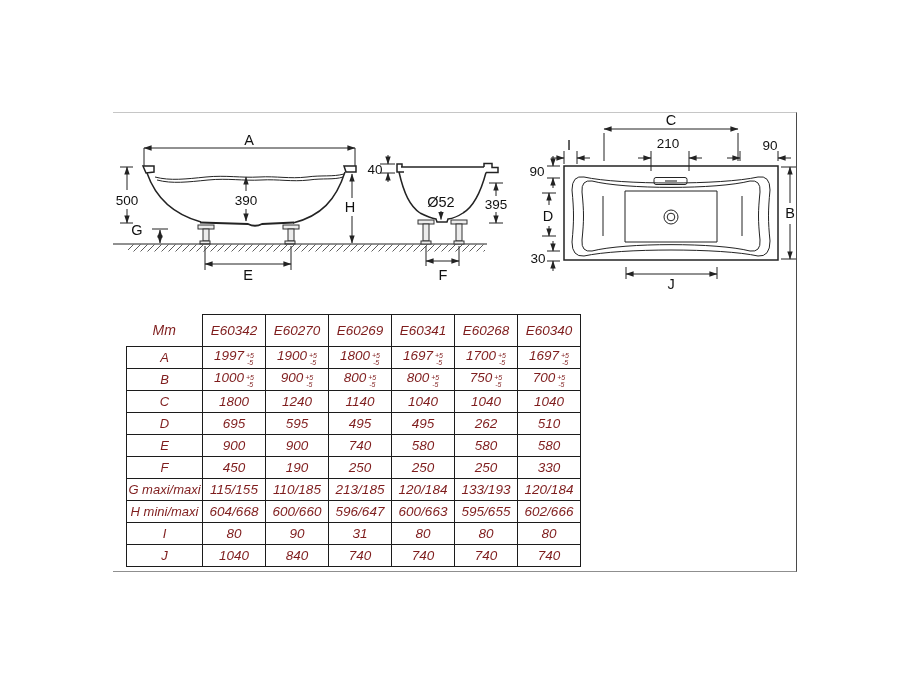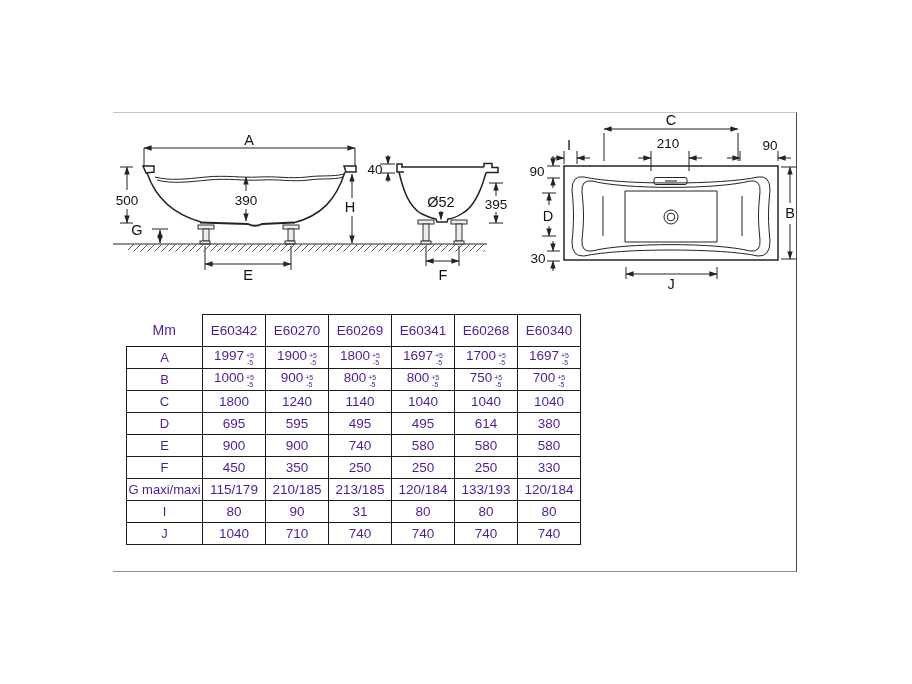--- a/index.html
+++ b/index.html
@@ -12,21 +12,21 @@
   #drawing{position:absolute;left:0;top:0;}
   #drawing .ln{stroke:#232323;stroke-width:1;fill:none;}
   #drawing .ln2{stroke:#232323;stroke-width:1.5;fill:none;}
   #drawing .ln3{stroke:#232323;stroke-width:1.8;fill:none;}
   #drawing .dim{font:13.5px "Liberation Sans",sans-serif;fill:#111;}
   #drawing .dimL{font:14.5px "Liberation Sans",sans-serif;fill:#111;}
   #drawing .foot{fill:#ececec;stroke:#333;stroke-width:1;}
   
   #table-wrap{position:absolute;left:126px;top:314px;}
   #spec-table{border-collapse:collapse;font-family:"Liberation Sans",sans-serif;
-              font-size:13.5px;color:#4c1d95;table-layout:fixed;}
+              font-size:13.5px;color:#7f1d1d;table-layout:fixed;font-style:italic;}
   #spec-table td{border:1px solid #1c1c1c;text-align:center;vertical-align:middle;
                  padding:0;height:21px;width:62px;white-space:nowrap;}
   #spec-table tr:first-child td{height:31px;}
   #spec-table td.rl{width:75px;font-size:13px;}
   #spec-table td.mm{border-top:0;border-left:0;font-size:14px;}
   .tol{display:inline-flex;flex-direction:column;vertical-align:2px;margin-left:2px;
        font-size:7px;line-height:0.95;}
   .tol span{display:block;}
 </style>
 </head>
@@ -286,63 +286,72 @@
             <td>1040</td>
             <td>1040</td>
             <td>1040</td>
           </tr>
           <tr>
             <td class="rl">D</td>
             <td>695</td>
             <td>595</td>
             <td>495</td>
             <td>495</td>
-            <td>614</td>
-            <td>380</td>
+            <td>262</td>
+            <td>510</td>
           </tr>
           <tr>
             <td class="rl">E</td>
             <td>900</td>
             <td>900</td>
             <td>740</td>
             <td>580</td>
             <td>580</td>
             <td>580</td>
           </tr>
           <tr>
             <td class="rl">F</td>
             <td>450</td>
-            <td>350</td>
+            <td>190</td>
             <td>250</td>
             <td>250</td>
             <td>250</td>
             <td>330</td>
           </tr>
           <tr>
             <td class="rl">G maxi/maxi</td>
-            <td>115/179</td>
-            <td>210/185</td>
+            <td>115/155</td>
+            <td>110/185</td>
             <td>213/185</td>
             <td>120/184</td>
             <td>133/193</td>
             <td>120/184</td>
+          </tr>
+          <tr>
+            <td class="rl">H mini/maxi</td>
+            <td>604/668</td>
+            <td>600/660</td>
+            <td>596/647</td>
+            <td>600/663</td>
+            <td>595/655</td>
+            <td>602/666</td>
           </tr>
           <tr>
             <td class="rl">I</td>
             <td>80</td>
             <td>90</td>
             <td>31</td>
             <td>80</td>
             <td>80</td>
             <td>80</td>
           </tr>
           <tr>
             <td class="rl">J</td>
             <td>1040</td>
-            <td>710</td>
+            <td>840</td>
             <td>740</td>
             <td>740</td>
             <td>740</td>
             <td>740</td>
           </tr>
         </tbody>
       </table>
   </div>
 
 </div>

